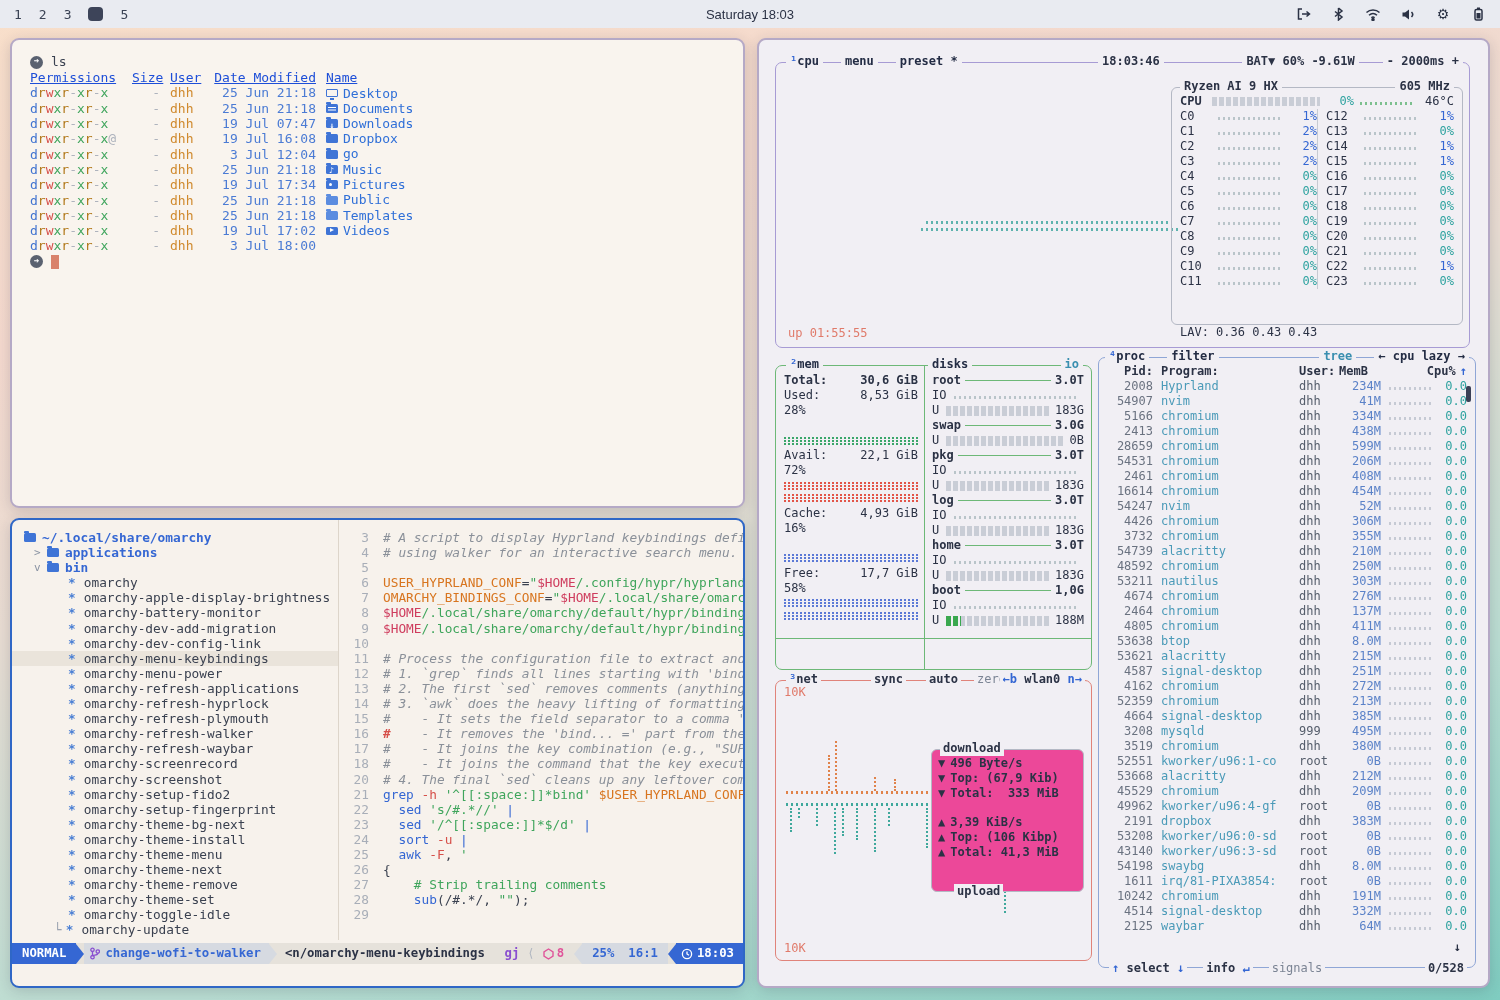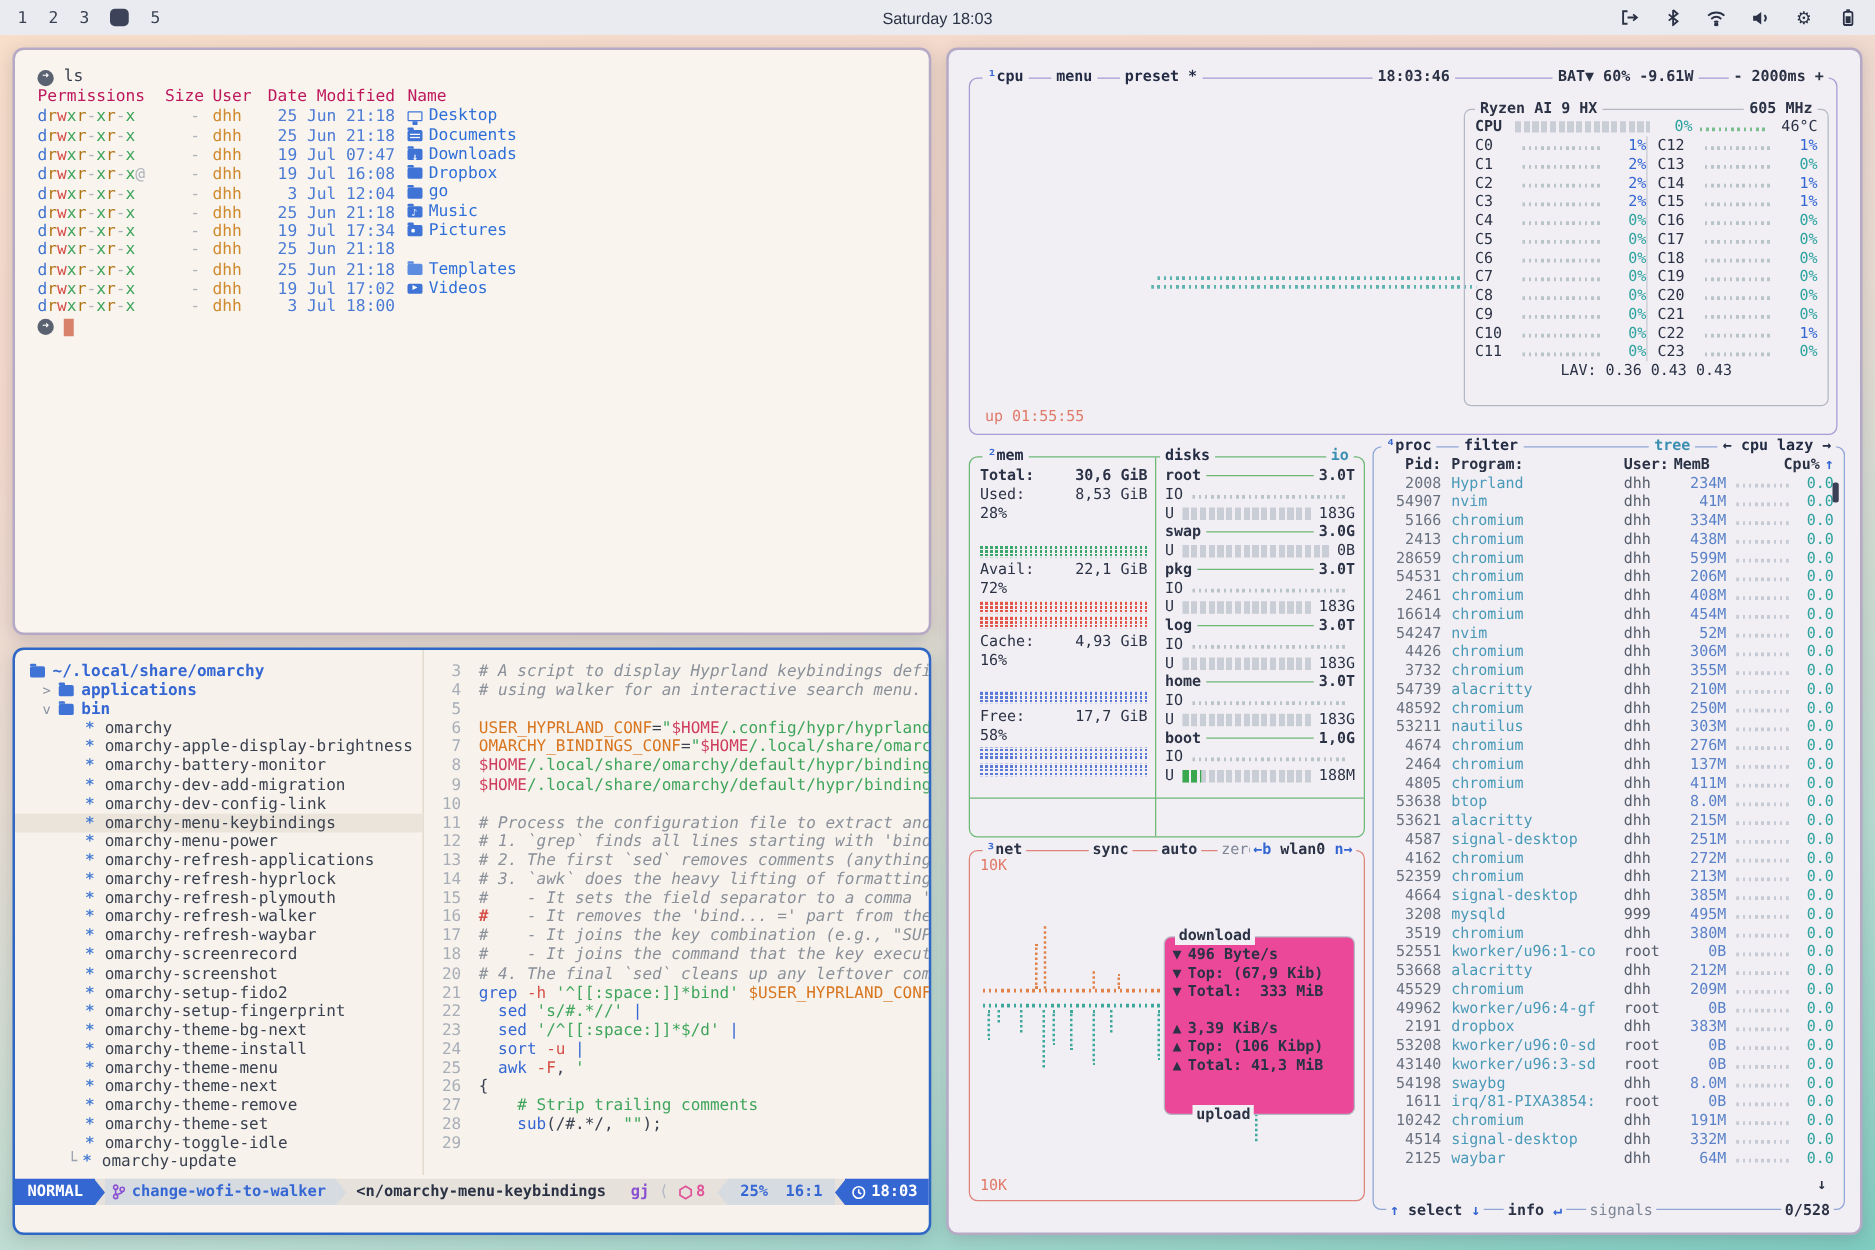--- a/index.html
+++ b/index.html
@@ -26,21 +26,21 @@
   .win-edit { left:10px; top:518px; width:735px; height:470px; background:#f7f2ec; border:2px solid #2f67c6; }
   .win-btop { left:757px; top:38px; width:733px; height:950px; background:#f1eff4; border:2px solid #b5a9c6; }
 
   
   .term-body { padding:14px 0 0 18px; font-size:13px; line-height:15.3px; color:#3a4150; }
   .pline { display:flex; align-items:center; gap:8px; height:16px; }
   .p-ic { width:13px; height:13px; border-radius:50%; background:#5a6170; color:#fff; font-size:9px;
     display:inline-flex; align-items:center; justify-content:center; }
   .cursor { display:inline-block; width:8px; height:14px; background:#d9826b; }
   .term-grid { display:grid; grid-template-columns:92px 28px 34px 102px auto; column-gap:10px; height:15.3px; align-items:baseline; }
-  .th span { color:#be185d; }
+  .th span { color:#1d4ed8; text-decoration:underline; }
   .col-size { text-align:right; }
   .col-date { text-align:right; color:#4b7bd4; }
   .col-user { color:#d08a2e; }
   .col-name { color:#2f6fd8; display:flex; align-items:center; gap:5px; }
   .pc-d{color:#4073d0;} .pc-r{color:#b07616;} .pc-w{color:#d6504a;} .pc-x{color:#3fa55c;} .pc-n{color:#aeb3bd;}
 
   
   .fico { display:inline-block; width:12px; height:9px; background:#3f74d6; border-radius:1.5px; position:relative; flex:none; }
   .fico::before { content:""; position:absolute; top:-2px; left:0; width:5px; height:2px; background:#3f74d6; border-radius:1px 1px 0 0; }
   .ic-open { background:#5b8ce0; }
@@ -125,21 +125,21 @@
   .blocks { height:9px; flex:1; background:repeating-linear-gradient(90deg,#c9cdd6 0 5px,transparent 5px 7px); margin-right:8px; }
   .v-teal { color:#2fa3a0; } .v-blue { color:#3567d3; }
   .leader { flex:1; height:3px; align-self:flex-end; margin:0 6px 4px 6px;
     background:repeating-linear-gradient(90deg,#b9c4c9 0 2px,transparent 2px 5px); }
   .leader.green { background:repeating-linear-gradient(90deg,#7cbf8e 0 2px,transparent 2px 5px); flex:0 0 52px; }
   .cores { display:grid; grid-template-columns:1fr 1fr; margin-top:0; }
   .cores .colR { border-left:1px solid #c6cad2; padding-left:8px; }
   .core-row { display:flex; align-items:center; height:15px; }
   .cid { width:32px; }
   .cpct { width:30px; text-align:right; }
-  .lav { text-align:center; height:15px; }
+  .lav { text-align:left; height:15px;margin-top:36px; }
   .cpu-graphline { position:absolute; left:150px; top:158px; width:245px; height:3px;
     background:repeating-linear-gradient(90deg,#5fb3ae 0 2px,transparent 2px 5px); }
   .cpu-graphline.l2 { top:165px; width:260px; left:145px; }
   .uptime { position:absolute; left:12px; bottom:6px; color:#e07a6a; }
 
   .box-mem { left:16px; top:325px; width:317px; height:305px; border-color:#6db877; }
   .mem-divider { position:absolute; left:148px; top:0; bottom:0; width:1px; background:#6db877; }
   .mem-hline { position:absolute; left:0; right:0; top:272px; height:1px; background:#6db877; }
   .mem-col { position:absolute; left:8px; top:7px; width:134px; }
   .mrow { display:flex; justify-content:space-between; height:15px; }
@@ -345,20 +345,24 @@
               <span class="fico ic-image"></span>
               <span>Pictures</span>
             </span>
           </div>
 
           <div class="term-grid">
             <span class="perm"><span class="pc-d">d</span><span class="pc-r">r</span><span class="pc-w">w</span><span class="pc-x">x</span><span class="pc-r">r</span><span class="pc-n">-</span><span class="pc-x">x</span><span class="pc-r">r</span><span class="pc-n">-</span><span class="pc-x">x</span></span>
             <span class="col-size" style="color:#aeb3bd">-</span>
             <span class="col-user">dhh</span>
             <span class="col-date">25 Jun 21:18</span>
+            <span class="col-name">
+              <span class="fico ic-open"></span>
+              <span>Public</span>
+            </span>
           </div>
 
           <div class="term-grid">
             <span class="perm"><span class="pc-d">d</span><span class="pc-r">r</span><span class="pc-w">w</span><span class="pc-x">x</span><span class="pc-r">r</span><span class="pc-n">-</span><span class="pc-x">x</span><span class="pc-r">r</span><span class="pc-n">-</span><span class="pc-x">x</span></span>
             <span class="col-size" style="color:#aeb3bd">-</span>
             <span class="col-user">dhh</span>
             <span class="col-date">25 Jun 21:18</span>
             <span class="col-name">
               <span class="fico ic-open"></span>
               <span>Templates</span>

